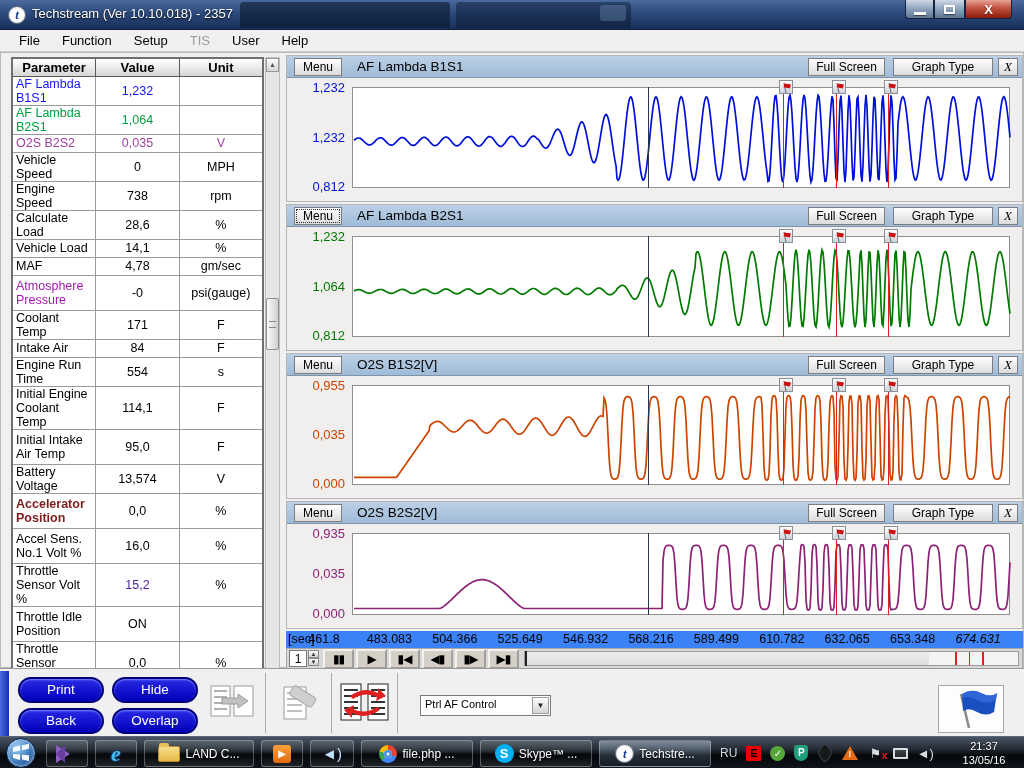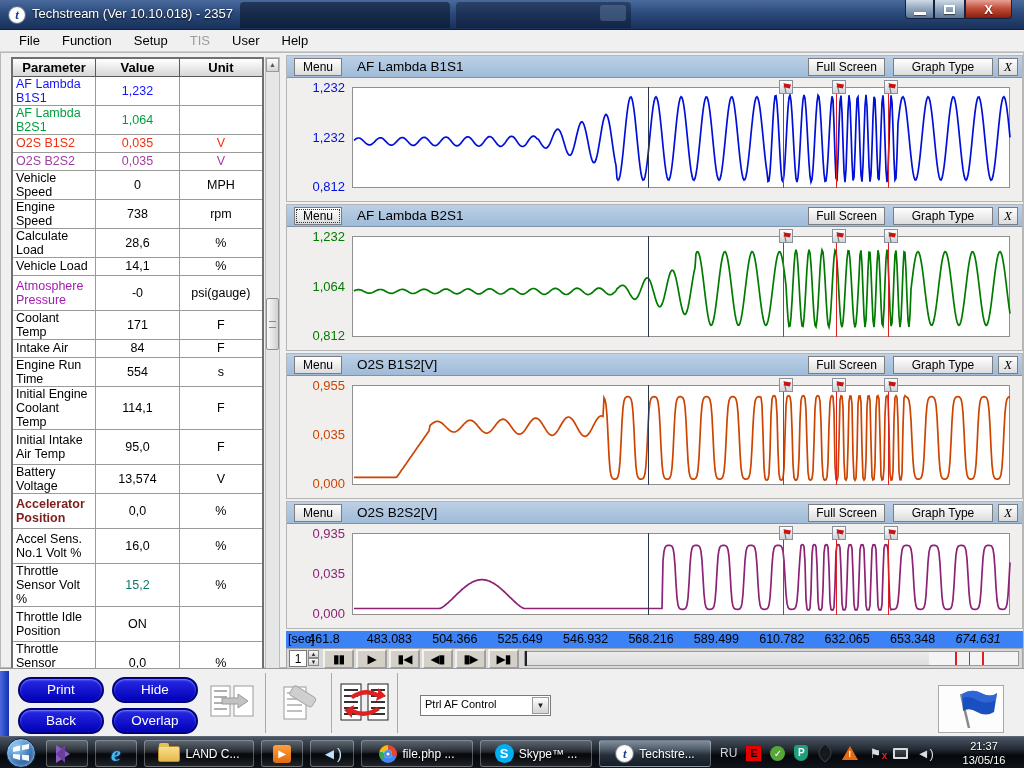--- a/index.html
+++ b/index.html
@@ -183,25 +183,20 @@
             <td class="c-param" style="color: rgb(20, 20, 255);">AF Lambda B1S1</td>
             <td class="c-value" style="color: rgb(20, 20, 255);">1,232</td>
             <td class="c-unit" style="color: rgb(20, 20, 255);"></td>
           </tr>
           <tr class="row-1l">
             <td class="c-param" style="color: rgb(0, 160, 64);">AF Lambda B2S1</td>
             <td class="c-value" style="color: rgb(0, 160, 64);">1,064</td>
             <td class="c-unit" style="color: rgb(0, 160, 64);"></td>
           </tr>
           <tr class="row-1l">
-            <td class="c-param" style="color: rgb(240, 48, 16);">O2S B1S2</td>
-            <td class="c-value" style="color: rgb(240, 48, 16);">0,035</td>
-            <td class="c-unit" style="color: rgb(240, 48, 16);">V</td>
-          </tr>
-          <tr class="row-1l">
             <td class="c-param" style="color: rgb(160, 64, 160);">O2S B2S2</td>
             <td class="c-value" style="color: rgb(160, 64, 160);">0,035</td>
             <td class="c-unit" style="color: rgb(160, 64, 160);">V</td>
           </tr>
           <tr class="row-1l">
             <td class="c-param" style="color: rgb(0, 0, 0);">Vehicle Speed</td>
             <td class="c-value" style="color: rgb(0, 0, 0);">0</td>
             <td class="c-unit" style="color: rgb(0, 0, 0);">MPH</td>
           </tr>
           <tr class="row-1l">
@@ -212,20 +207,25 @@
           <tr class="row-1l">
             <td class="c-param" style="color: rgb(0, 0, 0);">Calculate Load</td>
             <td class="c-value" style="color: rgb(0, 0, 0);">28,6</td>
             <td class="c-unit" style="color: rgb(0, 0, 0);">%</td>
           </tr>
           <tr class="row-1l">
             <td class="c-param" style="color: rgb(0, 0, 0);">Vehicle Load</td>
             <td class="c-value" style="color: rgb(0, 0, 0);">14,1</td>
             <td class="c-unit" style="color: rgb(0, 0, 0);">%</td>
           </tr>
+          <tr class="row-1l">
+            <td class="c-param" style="color: rgb(0, 0, 0);">MAF</td>
+            <td class="c-value" style="color: rgb(0, 0, 0);">4,78</td>
+            <td class="c-unit" style="color: rgb(0, 0, 0);">gm/sec</td>
+          </tr>
           <tr class="row-2l">
             <td class="c-param" style="color: #a21caf;">Atmosphere Pressure</td>
             <td class="c-value" style="color: rgb(0, 0, 0);">-0</td>
             <td class="c-unit" style="color: rgb(0, 0, 0);">psi(gauge)</td>
           </tr>
           <tr class="row-1l">
             <td class="c-param" style="color: rgb(0, 0, 0);">Coolant Temp</td>
             <td class="c-value" style="color: rgb(0, 0, 0);">171</td>
             <td class="c-unit" style="color: rgb(0, 0, 0);">F</td>
           </tr>
@@ -259,21 +259,21 @@
             <td class="c-value" style="color: rgb(0, 0, 0);">0,0</td>
             <td class="c-unit" style="color: rgb(0, 0, 0);">%</td>
           </tr>
           <tr class="row-2l">
             <td class="c-param" style="color: rgb(0, 0, 0);">Accel Sens. No.1 Volt %</td>
             <td class="c-value" style="color: rgb(0, 0, 0);">16,0</td>
             <td class="c-unit" style="color: rgb(0, 0, 0);">%</td>
           </tr>
           <tr class="row-2l">
             <td class="c-param" style="color: rgb(0, 0, 0);">Throttle Sensor Volt %</td>
-            <td class="c-value" style="color: #0f766e;">15,2</td>
+            <td class="c-value" style="color: #4c1d95;">15,2</td>
             <td class="c-unit" style="color: rgb(0, 0, 0);">%</td>
           </tr>
           <tr class="row-2l">
             <td class="c-param" style="color: rgb(0, 0, 0);">Throttle Idle Position</td>
             <td class="c-value" style="color: rgb(0, 0, 0);">ON</td>
             <td class="c-unit" style="color: rgb(0, 0, 0);"></td>
           </tr>
           <tr class="row-2l">
             <td class="c-param" style="color: rgb(0, 0, 0);">Throttle Sensor Position</td>
             <td class="c-value" style="color: rgb(0, 0, 0);">0,0</td>

